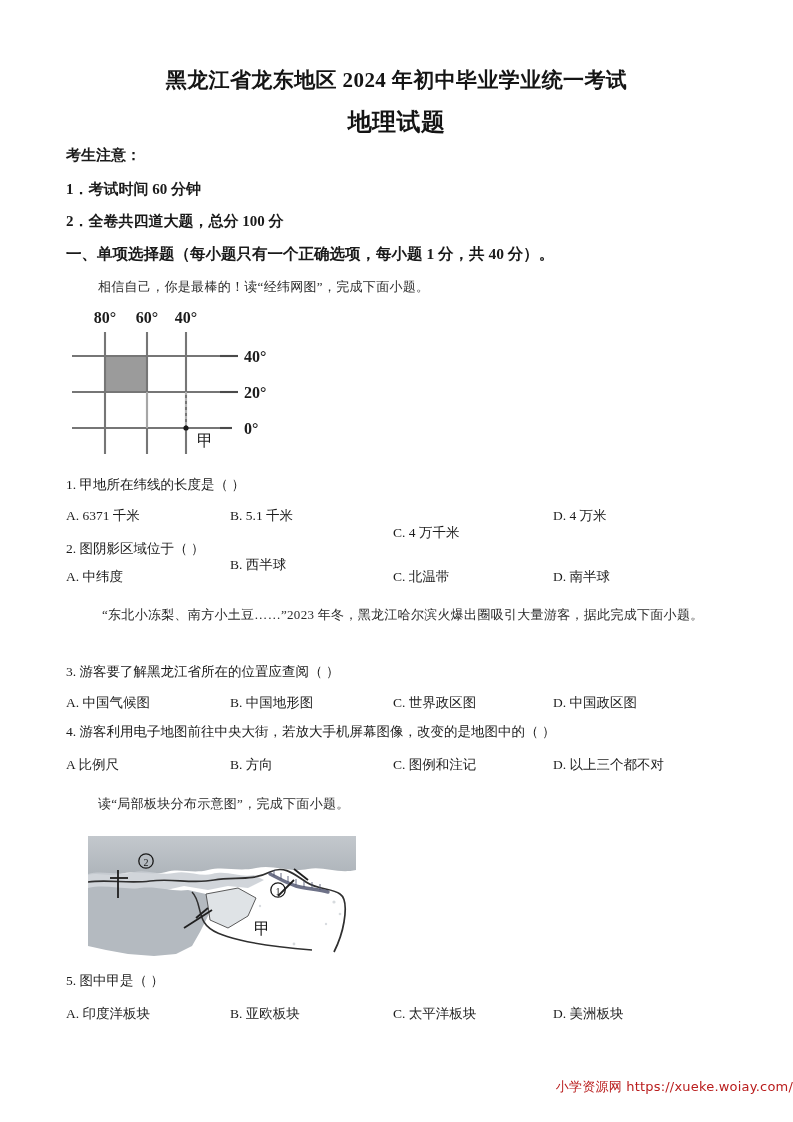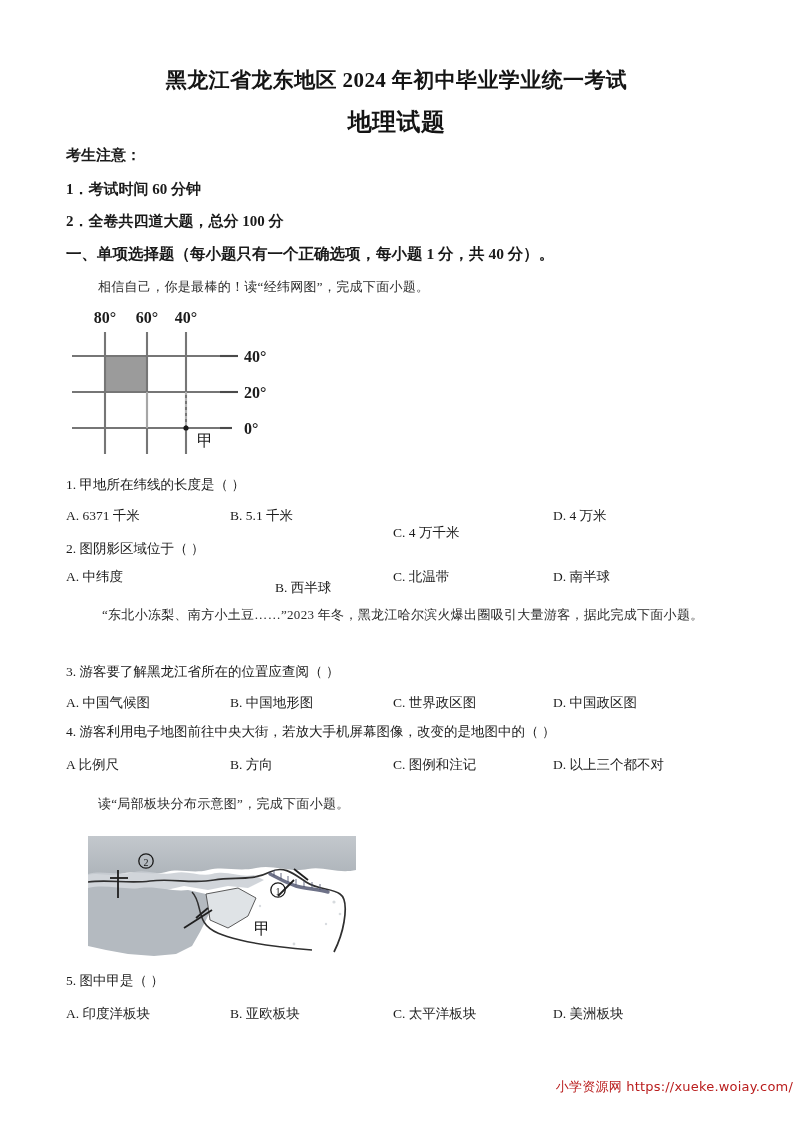--- a/index.html
+++ b/index.html
@@ -187,21 +187,21 @@
   </div>
 
   <div class="q-stem" style="top:476px;">1. 甲地所在纬线的长度是（    ）</div>
   <div class="opt col-a" style="top:507px;">A. 6371 千米</div>
   <div class="opt col-b" style="top:507px;">B. 5.1 千米</div>
   <div class="opt col-c" style="top:496px;margin-top:28px;">C. 4 万千米</div>
   <div class="opt col-d" style="top:507px;">D. 4 万米</div>
 
   <div class="q-stem" style="top:540px;">2. 图阴影区域位于（    ）</div>
   <div class="opt col-a" style="top:568px;">A. 中纬度</div>
-  <div class="opt col-b" style="top:579px;margin-left:45px;">B. 西半球</div>
+  <div class="opt col-b" style="top:556px;">B. 西半球</div>
   <div class="opt col-c" style="top:568px;">C. 北温带</div>
   <div class="opt col-d" style="top:568px;">D. 南半球</div>
 
   <div class="narrative narr-2">“东北小冻梨、南方小土豆……”2023 年冬，黑龙江哈尔滨火爆出圈吸引大量游客，据此完成下面小题。</div>
 
   <div class="q-stem" style="top:663px;">3. 游客要了解黑龙江省所在的位置应查阅（    ）</div>
   <div class="opt col-a" style="top:694px;">A. 中国气候图</div>
   <div class="opt col-b" style="top:694px;">B. 中国地形图</div>
   <div class="opt col-c" style="top:694px;">C. 世界政区图</div>
   <div class="opt col-d" style="top:694px;">D. 中国政区图</div>

